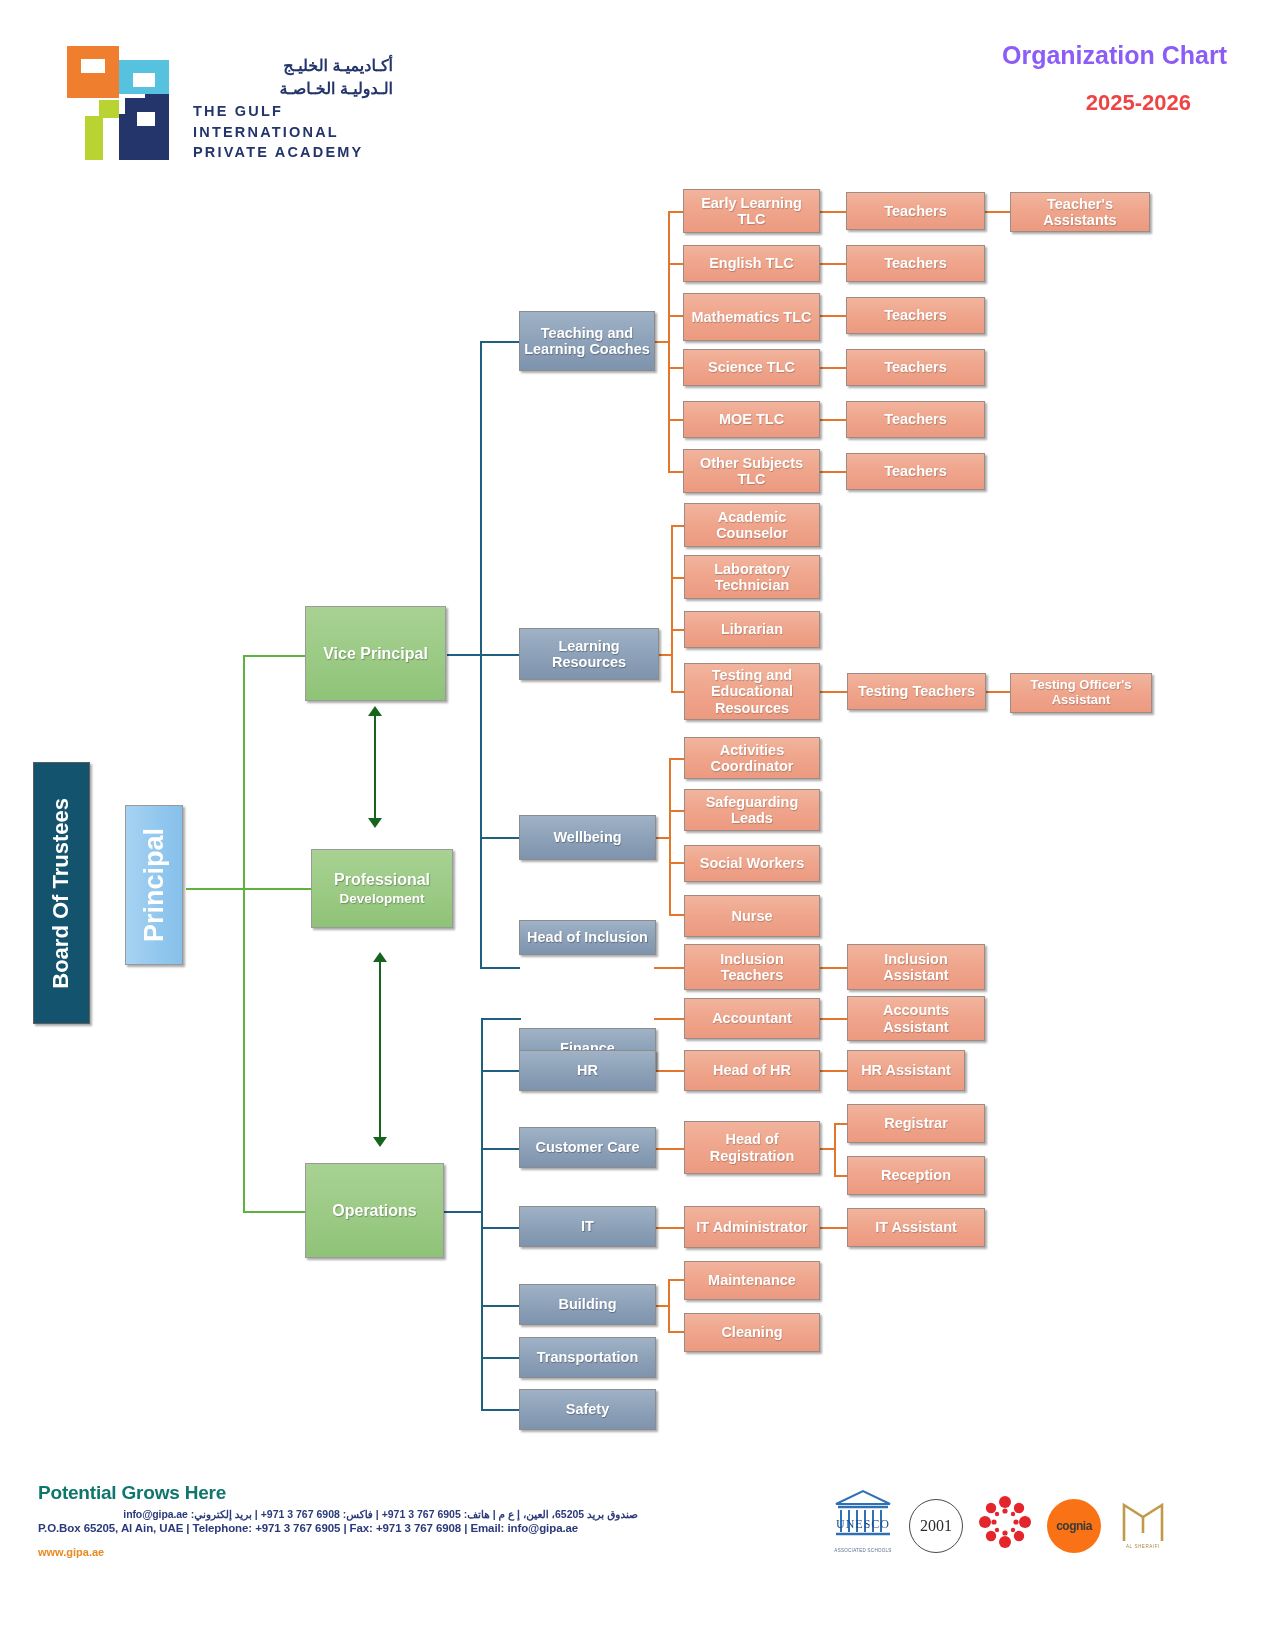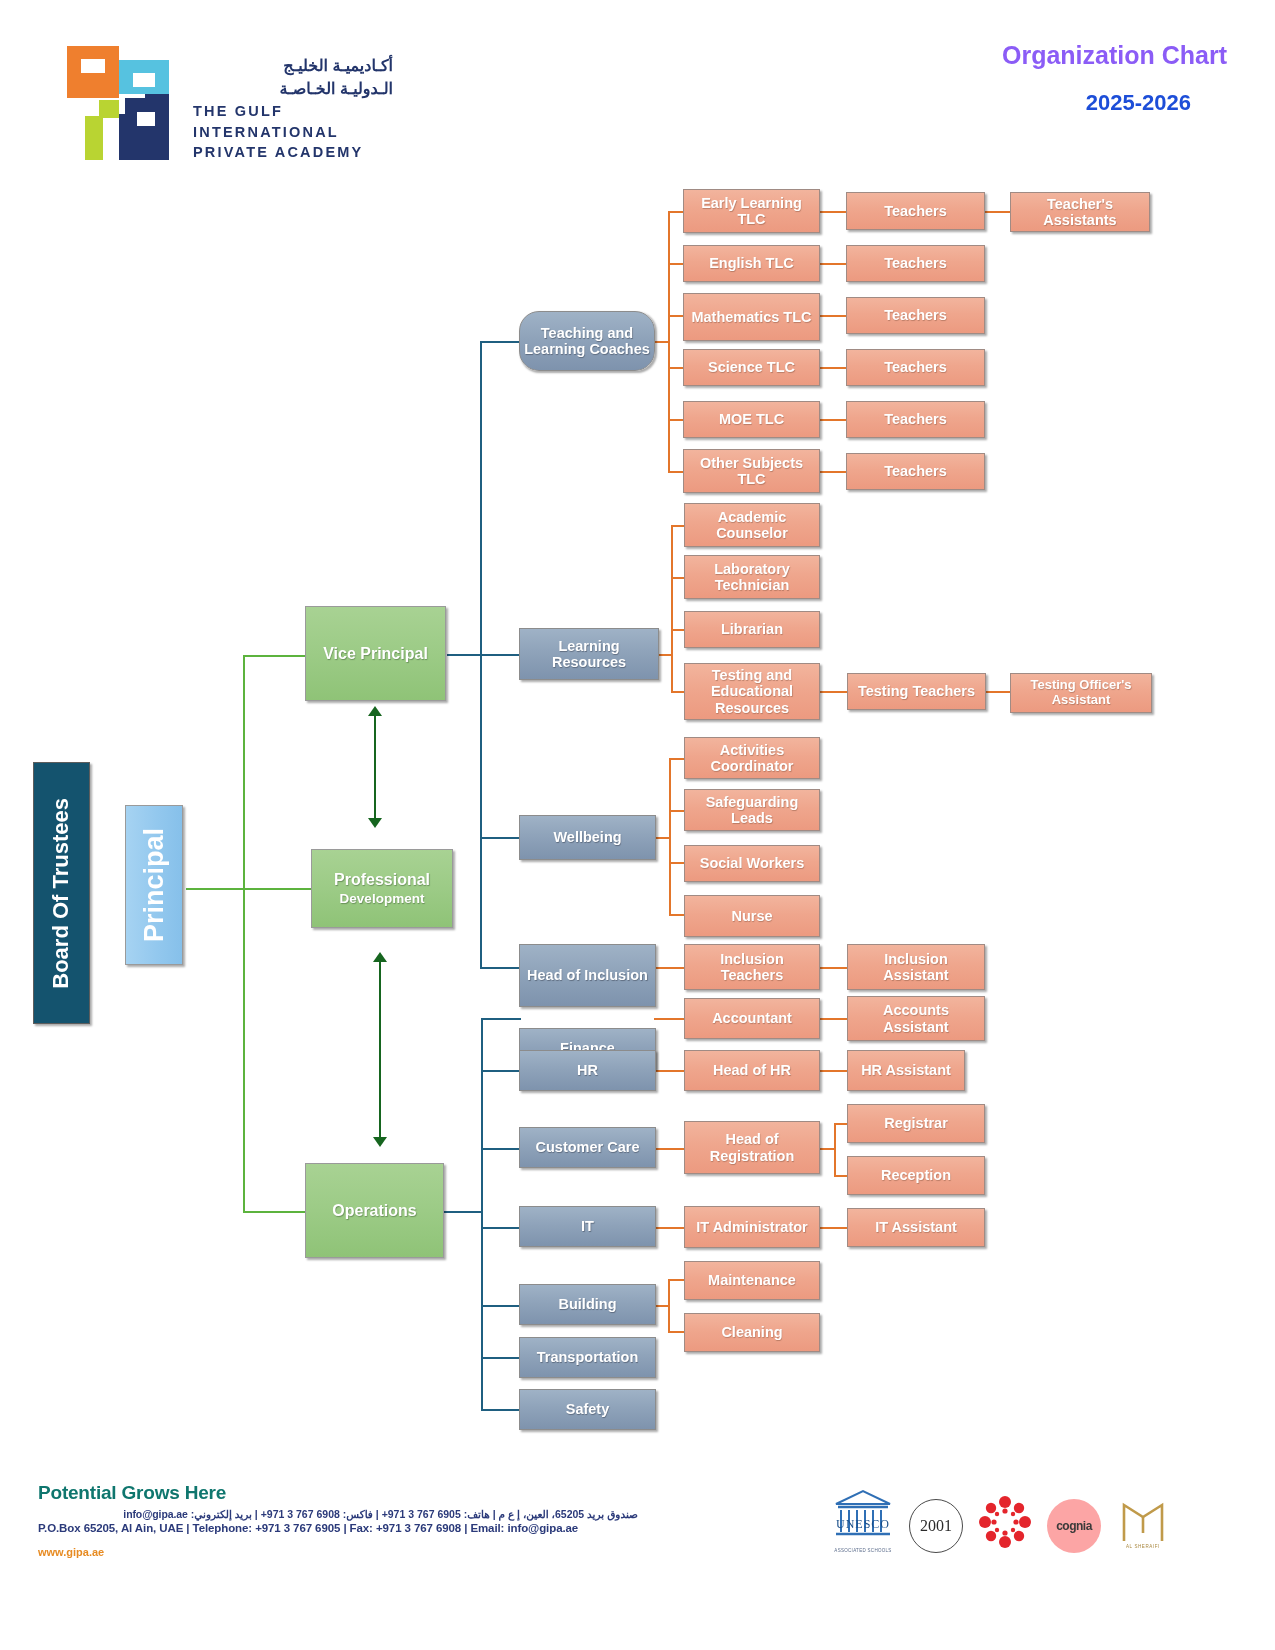--- a/index.html
+++ b/index.html
@@ -21,21 +21,21 @@
     font-size:16px; letter-spacing:0.5px; line-height:1.45;
     direction:rtl;
   }
   .logo-en {
     color:#23356b; font-weight:bold; font-size:14.5px;
     letter-spacing:2.2px; line-height:1.28; margin-top:2px;
   }
 
   .title-block { position:absolute; right:48px; top:42px; text-align:right; }
   .title-main { font-size:25px; font-weight:bold; color:#8b5cf6; line-height:1.1; }
-  .title-sub  { font-size:22px; font-weight:bold; color:#1d4ed8; margin-top:20px; margin-right:36px; }
+  .title-sub  { font-size:22px; font-weight:bold; color:#ef4444; margin-top:20px; margin-right:36px; }
 
   
   .node {
     position:absolute;
     box-sizing:border-box;
     display:flex; align-items:center; justify-content:center;
     text-align:center;
     color:#ffffff;
     font-weight:bold;
     line-height:1.12;
@@ -103,21 +103,21 @@
   .accred { position:absolute; left:832px; top:1478px; width:400px; height:75px; display:flex; align-items:flex-end; gap:15px; }
   .acc { position:relative; }
   .acc-cap { font-size:4.5px; color:#5a6b8a; text-align:center; letter-spacing:0.3px; margin-top:1px; }
   .circ2001 {
     width:52px; height:52px; border-radius:50%; border:1.2px solid #4a4a4a;
     display:flex; align-items:center; justify-content:center;
     font-size:16px; color:#2b2b2b; font-family:"Liberation Serif", serif;
   }
   .cognia {
     width:54px; height:54px; border-radius:50%;
-    background:#fca5a5;
+    background:#f97316;
     display:flex; align-items:center; justify-content:center;
     font-size:12px; font-weight:bold; color:#3a3a3a; letter-spacing:-0.5px;
   }
 </style>
 </head>
 <body>
 
 <div id="stage">
 
   <div class="logo-wrap">
@@ -244,30 +244,30 @@
     <span>Vice Principal</span>
   </div>
   <div class="node n-green" style="left:311px; top:849px; width:142px; height:79px; flex-direction:column;">
     <span>Professional</span>
     <span class="pd-sub">Development</span>
   </div>
   <div class="node n-green" style="left:305px; top:1163px; width:139px; height:95px;">
     <span>Operations</span>
   </div>
 
-  <div class="node n-slate" style="left:519px; top:311px; width:136px; height:60px;border-radius:20px;">
+  <div class="node n-slate" style="left:519px; top:311px; width:136px; height:60px;">
     <span>Teaching and Learning Coaches</span>
   </div>
   <div class="node n-slate" style="left:519px; top:628px; width:140px; height:52px;">
     <span>Learning Resources</span>
   </div>
   <div class="node n-slate" style="left:519px; top:815px; width:137px; height:45px;">
     <span>Wellbeing</span>
   </div>
-  <div class="node n-slate" style="left:519px; top:944px; width:137px; height:63px;">
+  <div class="node n-slate" style="left:519px; top:920px; width:137px; height:35px;">
     <span>Head of Inclusion</span>
   </div>
   <div class="node n-slate" style="left:519px; top:1028px; width:137px; height:41px;">
     <span>Finance</span>
   </div>
   <div class="node n-slate" style="left:519px; top:1050px; width:137px; height:41px;">
     <span>HR</span>
   </div>
   <div class="node n-slate" style="left:519px; top:1127px; width:137px; height:41px;">
     <span>Customer Care</span>

